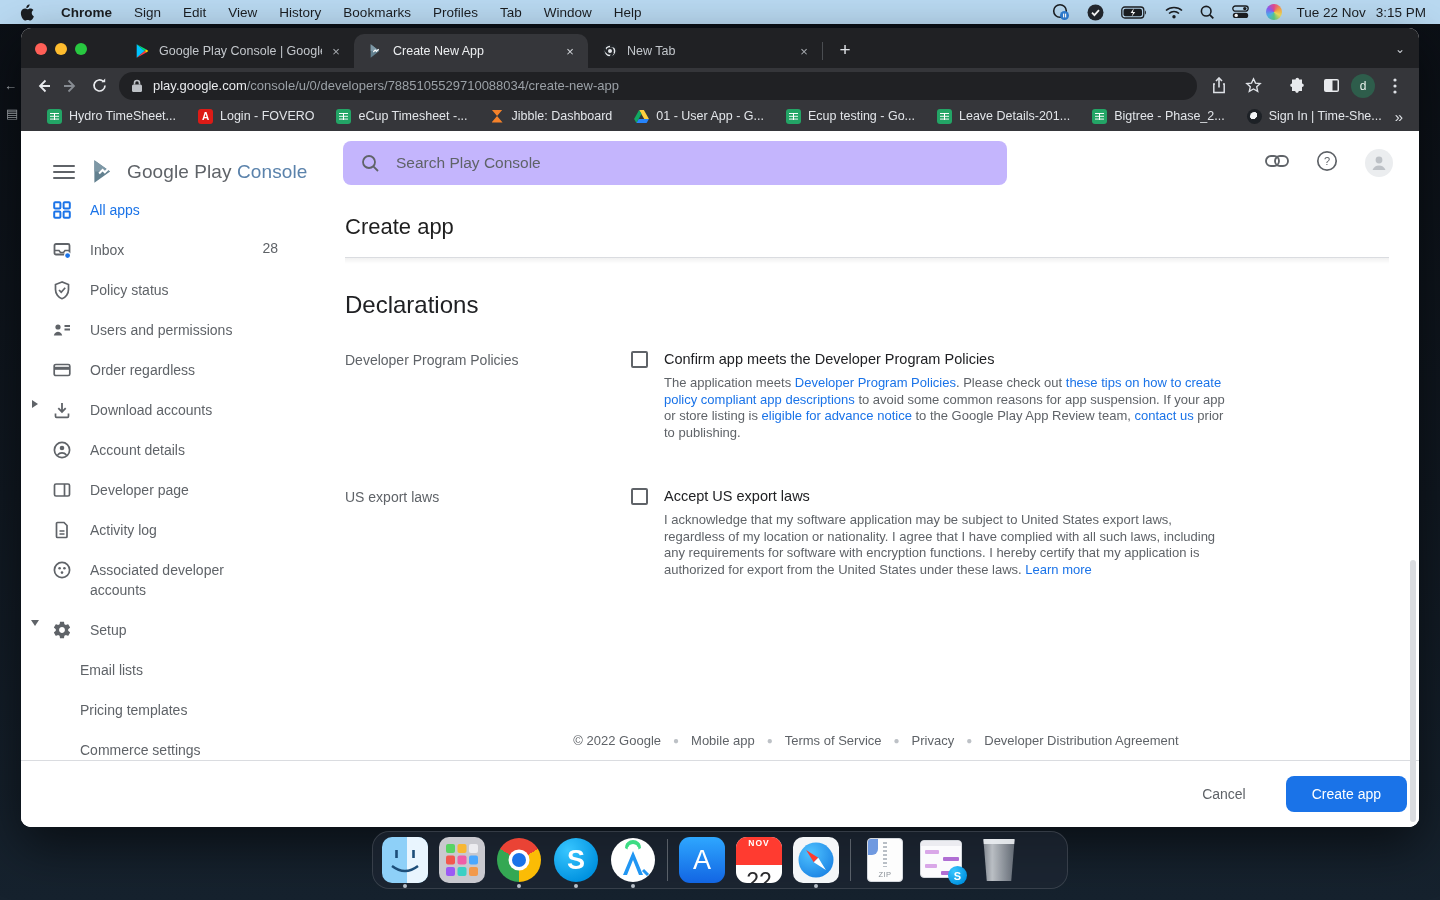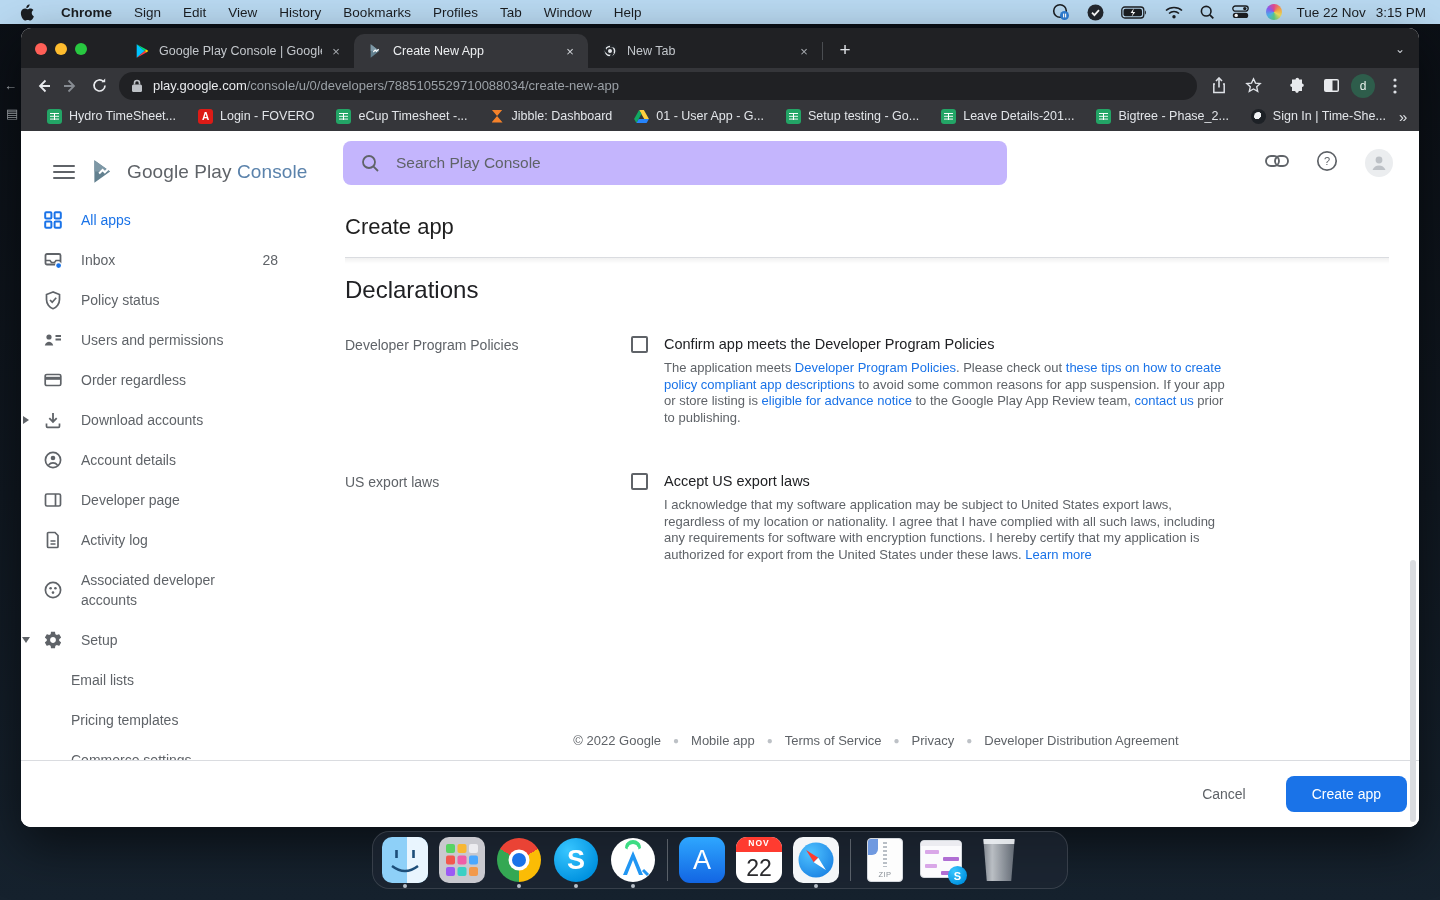--- a/index.html
+++ b/index.html
@@ -74,36 +74,36 @@
   .brand{display:flex;align-items:center;gap:9px;}
   .brand .bt{font-size:19px;color:#5f6368;letter-spacing:.1px;}
   .brand .bt b{font-weight:400;color:#5a82ab;}
   .searchbox{position:absolute;left:322px;top:10px;width:664px;height:44px;border-radius:8px;background:#c4b5fd;
     display:flex;align-items:center;padding:0 18px;gap:16px;color:#5f6368;font-size:15.5px;}
   .hdr-icons{position:absolute;right:26px;top:18px;display:flex;align-items:center;gap:27px;}
   .gpc-avatar{width:28px;height:28px;border-radius:50%;background:#ebedef;display:flex;align-items:center;justify-content:center;}
   
   .gpc-body{display:flex;height:564px;}
   .sidebar{width:312px;flex:none;overflow:hidden;padding-top:4px;}
-  .sitem{display:flex;align-items:center;min-height:40px;position:relative;
+  .sitem{display:flex;align-items:flex-start;min-height:40px;padding-left:9px;position:relative;
     color:#5f6368;font-size:14px;cursor:default;}
   .sitem .car{width:10px;flex:none;display:flex;justify-content:center;}
   .car-r{width:0;height:0;border-left:6px solid #5f6368;border-top:4.5px solid transparent;border-bottom:4.5px solid transparent;}
   .car-d{width:0;height:0;border-top:6px solid #5f6368;border-left:4.5px solid transparent;border-right:4.5px solid transparent;}
   .sitem .sic20{width:20px;height:20px;margin-left:12px;flex:none;display:flex;}
   .sitem .slab{margin-left:18px;line-height:20px;max-width:180px;}
   .sitem.active{color:#1a73e8;}
   .sbadge{position:absolute;right:55px;font-size:14px;color:#5f6368;}
   .sub .slab{margin-left:50px;}
   
   .main{flex:1;position:relative;padding:18px 30px 0 12px;}
   .pagetitle{font-size:22px;color:#1f1f1f;font-weight:400;}
   .scroll-divider{margin-top:17px;height:7px;border-top:1px solid #dadce0;
     background:linear-gradient(rgba(0,0,0,.055),rgba(0,0,0,0));}
-  .sectitle{margin-top:12px;font-size:24px;font-weight:400;color:#202124;}
+  .sectitle{margin-top:27px;font-size:24px;font-weight:400;color:#202124;}
   .decrow{display:flex;margin-top:31px;}
   .declabel{width:286px;flex:none;font-size:14px;color:#5f6368;padding-top:2px;}
   .deccontent{display:flex;flex:1;}
   .cbox{width:17px;height:17px;border:2px solid #5f6368;border-radius:2px;flex:none;margin:1px 16px 0 0;background:#fff;}
   .dectext{max-width:566px;}
   .dectitle{font-size:14.5px;color:#202124;line-height:19px;}
   .decbody{margin-top:6px;font-size:13px;line-height:16.5px;color:#5f6368;}
   .decbody .lnk, .lnk{color:#1a73e8;text-decoration:none;}
   .row2{margin-top:46px;}
   .gpc-footer{position:absolute;left:0;right:0;bottom:12px;display:flex;justify-content:center;
@@ -131,21 +131,21 @@
   .chromeball::before{content:"";position:absolute;left:50%;top:50%;width:21px;height:21px;border-radius:50%;
     background:#fff;transform:translate(-50%,-50%);}
   .chromeball::after{content:"";position:absolute;left:50%;top:50%;width:14px;height:14px;border-radius:50%;
     background:#1a73e8;transform:translate(-50%,-50%);}
   .skypeball{width:44px;height:44px;margin:1px;border-radius:50%;
     background:radial-gradient(circle at 32% 28%,#38c6ff,#0092e0 75%);display:flex;align-items:center;
     justify-content:center;color:#fff;font-size:27px;font-weight:700;}
   .appstore{width:46px;height:46px;border-radius:11px;background:linear-gradient(180deg,#2ea7ff,#1265e3);
     display:flex;align-items:center;justify-content:center;color:#fff;font-size:27px;font-weight:400;}
   .cal{width:46px;height:46px;border-radius:11px;background:#fff;overflow:hidden;text-align:center;}
-  .cal .cm{background:#ff3b30;color:#fff;font-size:8.5px;font-weight:700;letter-spacing:1px;height:15px;line-height:13px;}
+  .cal .cm{background:#ff3b30;color:#fff;font-size:8.5px;font-weight:700;letter-spacing:1px;height:28px;line-height:13px;}
   .cal .cd{font-size:23px;color:#2b2b2e;line-height:32px;font-weight:300;}
   .zipfile{position:absolute;left:5px;top:1px;width:36px;height:44px;background:#fdfdfd;border-radius:4px;
     border:1px solid #d4d8dd;overflow:hidden;}
   .zipfile .zl{position:absolute;left:50%;top:3px;bottom:14px;width:4px;transform:translateX(-50%);
     background:repeating-linear-gradient(#b9bfc6 0 2px,#fff 2px 4px);}
   .zipfile .zt{position:absolute;bottom:2px;width:100%;text-align:center;font-size:7.5px;color:#8a9097;letter-spacing:.5px;}
   .zipfile .zc{position:absolute;left:0;top:0;width:10px;height:16px;background:#3f77d6;opacity:.75;border-radius:0 0 6px 0;}
   .winthumb{position:absolute;left:1px;top:3px;width:42px;height:38px;background:#fbfbfd;border-radius:4px;
     border:1px solid #d4d8dd;overflow:hidden;}
   .winthumb .wl{position:absolute;background:#d9a7e8;border-radius:1px;}
@@ -371,21 +371,21 @@
         <svg width="15" height="13" viewBox="0 0 24 21">
             <path d="M8.2 0h7.6L24 14.5H16.4z" fill="#ffcf3e"></path>
             <path d="M8.2 0L0 14.5l3.8 6.5L12 6.6z" fill="#11a861"></path>
             <path d="M3.8 21h16.4l3.8-6.5H7.6z" fill="#2684fc"></path>
           </svg>
       </span>
         <span>01 - User App - G...</span>
       </span>
     <span class="bk">
         <span class="bkic bk-sheets"></span>
-        <span>Setup testing - Go...</span>
+        <span>Ecup testing - Go...</span>
       </span>
     <span class="bk">
         <span class="bkic bk-sheets"></span>
         <span>Leave Details-201...</span>
       </span>
     <span class="bk">
         <span class="bkic bk-sheets"></span>
         <span>Bigtree - Phase_2...</span>
       </span>
     <span class="bk">

